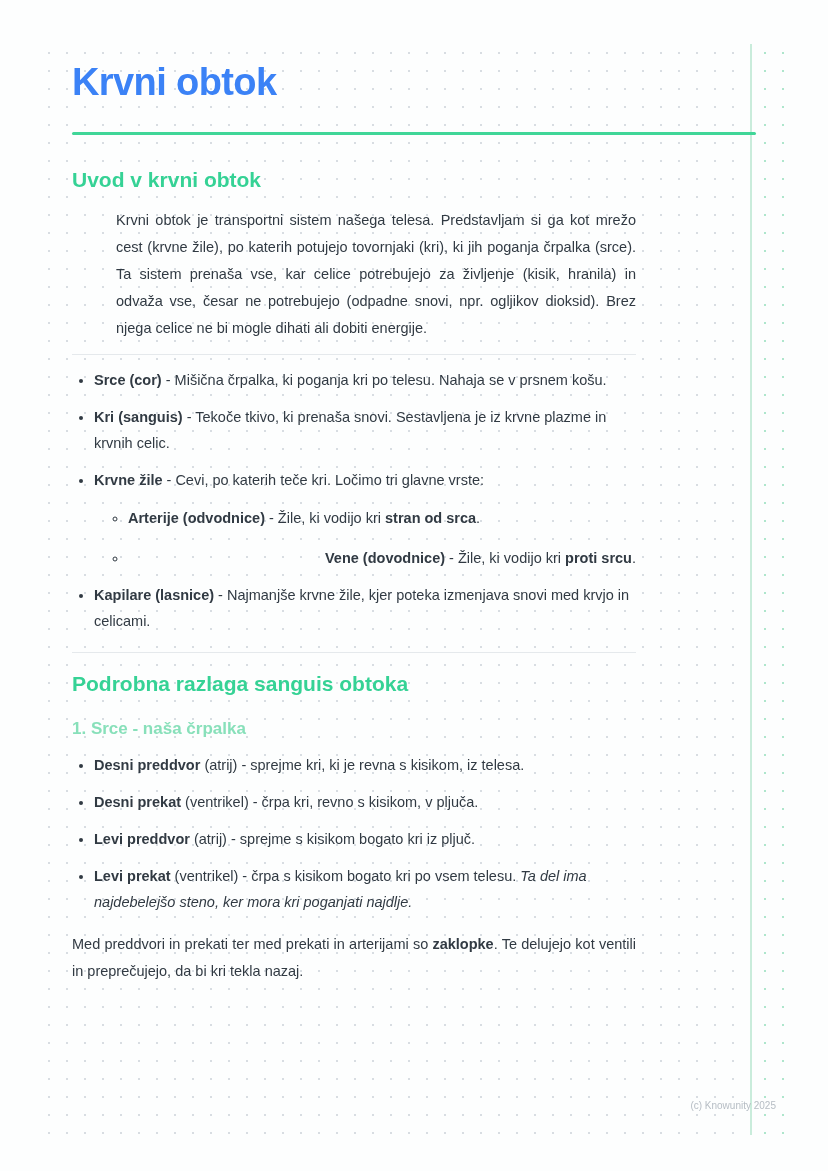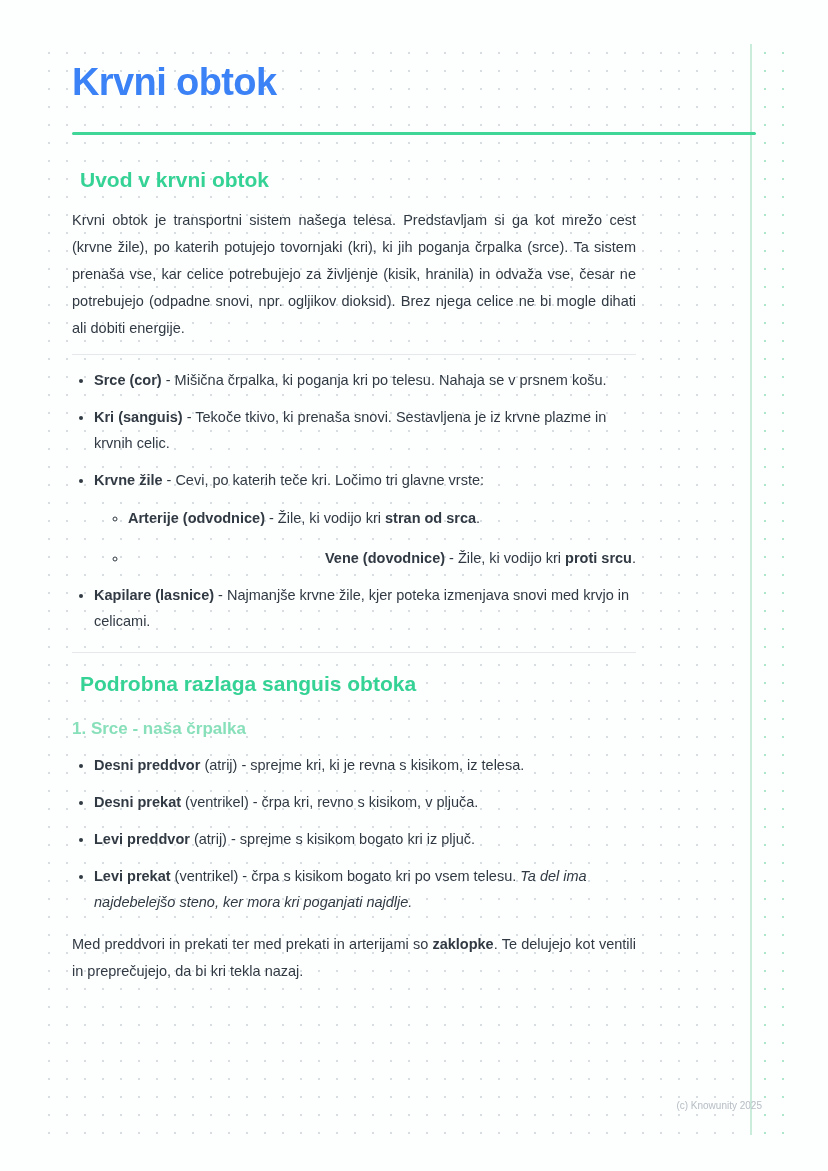--- a/index.html
+++ b/index.html
@@ -27,28 +27,28 @@
     background-size: 18px 18px;
   }
   .content { position: absolute; left: 72px; top: 60px; width: 564px; }
 
   h1 {
     margin: 0; font-size: 38px; line-height: 44px; font-weight: 800;
     letter-spacing: -0.6px; color: #3b82f6;
   }
   .title-rule { width: 684px; height: 3px; background: #40d698; margin-top: 28px; border-radius: 2px; }
 
-  h2 { margin: 8px; font-size: 21px; line-height: 26px; font-weight: 700; color: #35d295; }
+  h2 { margin: 0; font-size: 21px; line-height: 26px; font-weight: 700; color: #35d295; }
   .h2-uvod { margin-top: 32px; }
   .h2-pojmi { margin-top: 16px; }
   .h2-podrobna { margin-top: 18px; }
   h3 { margin: 20px 0 0; font-size: 17px; line-height: 23px; font-weight: 700; color: #88e0ba; }
 
   p { margin: 0; font-size: 14.5px; line-height: 27px; }
-  .p-body { margin-top: 14px; text-align: justify; }
+  .p-body { margin-top: 14px; text-align: justify; margin-left: 44px; }
   .p-lead { margin-top: 12px; }
   .p-outro { margin-top: 16px; text-align: justify; }
 
   hr { border: 0; border-top: 1px solid #e5e9ec; margin: 0; }
   .hr1 { margin-top: 12px; }
   .hr2 { margin-top: 18px; }
 
   ul.main {
     margin: 12px 0 0; padding-left: 22px;
     list-style: disc outside; font-size: 14.5px; line-height: 26px;
@@ -57,21 +57,21 @@
   ul.sub {
     margin: 12px 0 0; padding-left: 34px;
     list-style: circle outside;
   }
   ul.sub > li + li { margin-top: 14px; text-align: right; }
 
   .term { font-weight: 700; }
   .it { font-style: italic; }
 
   .footer {
-    position: absolute; top: 1100px; right: 66px;
+    position: absolute; top: 1100px; right: 52px;
     font-size: 10px; line-height: 12px; color: #b6bdc4;
   }
 </style>
 </head>
 <body>
 
 <div class="dots"></div>
 <div class="accent-line"></div>
 <div class="accent-dots"></div>
 

